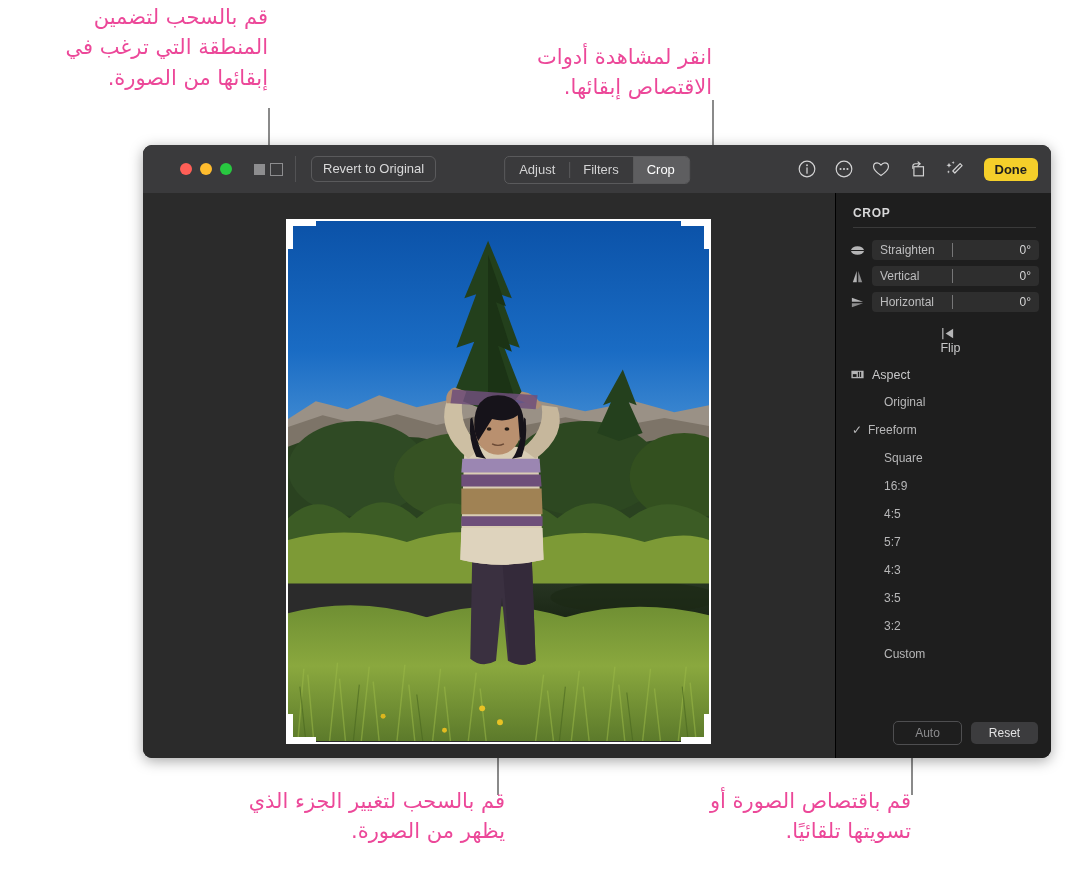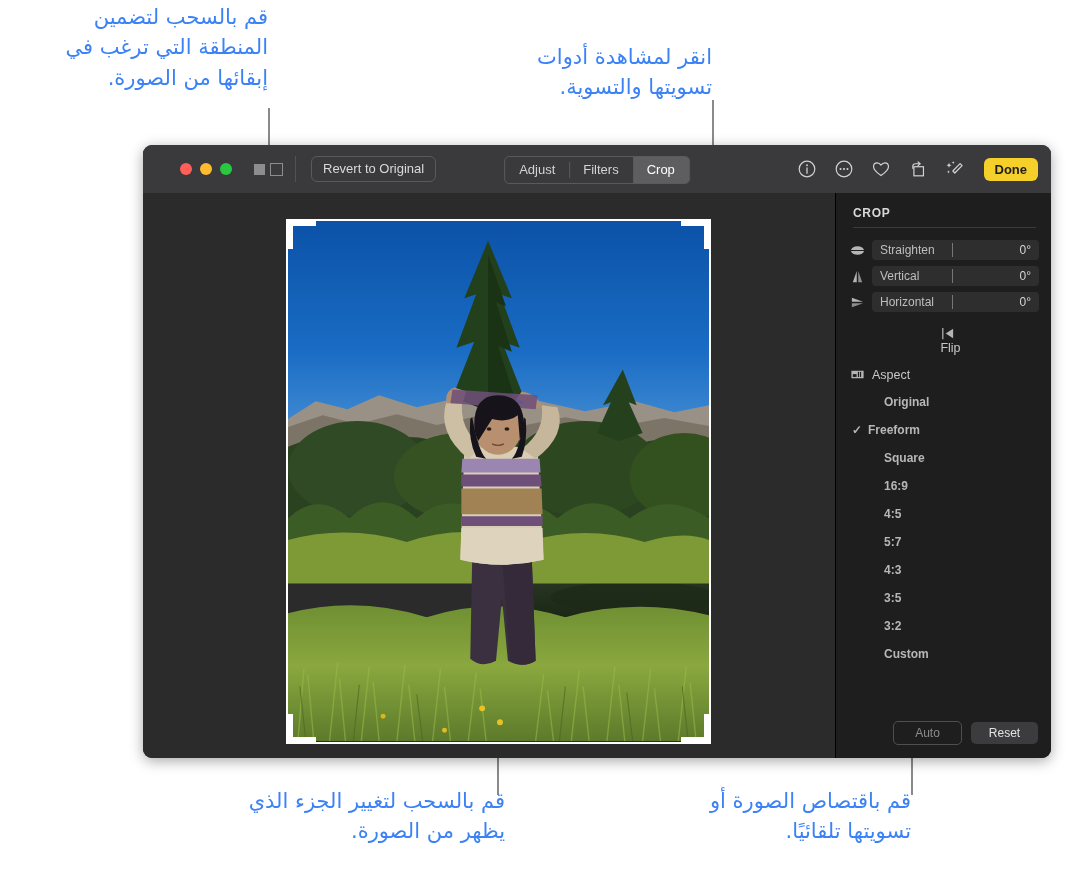--- a/index.html
+++ b/index.html
@@ -8,21 +8,21 @@
     background:#ffffff;
     font-family:"Liberation Sans", sans-serif;
     overflow:hidden;
     position:relative;
   }
   .stage{position:absolute;inset:0;}
 
   
   .callout{
     position:absolute;
-    color:#3b82f6;
+    color:#ec4899;
     font-size:21px;
     line-height:1.45;
     direction:rtl;
     text-align:right;
     white-space:pre-line;
     font-family:"DejaVu Sans", sans-serif;
   }
   .leader{position:absolute;background:#8a8a8a;}
 
   
@@ -132,21 +132,21 @@
   .sField{
     flex:1;height:20px;background:#2e2e2e;border-radius:4px;
     display:flex;align-items:center;position:relative;
   }
   .sLabel{font-size:12px;color:#bebebf;padding-left:8px;}
   .sTick{position:absolute;left:48%;top:3px;width:1px;height:14px;background:#767677;}
   .sVal{margin-left:auto;font-size:12px;color:#d6d6d7;padding-right:8px;}
 
   .menuRow{display:flex;align-items:center;padding:6px 0 6px 14px;font-size:12.5px;color:#c7c7c8;}
   .menuRow .mIcon{width:15px;height:15px;margin-right:7px;flex:0 0 auto;}
-  .aspectRow{display:flex;align-items:center;padding:7px 0 7px 16px;font-size:12px;color:#b7b7b8;font-weight:bold;}
+  .aspectRow{display:flex;align-items:center;padding:7px 0 7px 16px;font-size:12px;color:#b7b7b8;}
   .chk{width:16px;flex:0 0 auto;font-size:12px;color:#b7b7b8;text-align:left;}
   .aspectRow .alabel{padding-left:16px;}
   .aspectRow.checked .alabel{padding-left:0;}
 
   .footer{
     position:absolute;left:0;right:0;bottom:13px;
     display:flex;align-items:center;gap:9px;padding:0 13px;
   }
   .btn{
     flex:1;text-align:center;font-size:12px;
@@ -163,21 +163,21 @@
   <div class="leader" style="left:268px;top:108px;width:2px;height:112px;"></div>
   <div class="leader" style="left:268px;top:218px;width:20px;height:2px;"></div>
   <div class="leader" style="left:712px;top:100px;width:2px;height:55px;"></div>
   <div class="leader" style="left:497px;top:748px;width:2px;height:47px;"></div>
   <div class="leader" style="left:911px;top:748px;width:2px;height:47px;"></div>
 
   <div class="callout" style="left:0px;top:2px;width:268px;">قم بالسحب لتضمين
 المنطقة التي ترغب في
 إبقائها من الصورة.</div>
   <div class="callout" style="left:440px;top:42px;width:272px;">انقر لمشاهدة أدوات
-تسويتها والتسوية.</div>
+الاقتصاص إبقائها.</div>
   <div class="callout" style="left:168px;top:786px;width:337px;">قم بالسحب لتغيير الجزء الذي
 يظهر من الصورة.</div>
   <div class="callout" style="left:620px;top:786px;width:291px;">قم باقتصاص الصورة أو
 تسويتها تلقائيًا.</div>
 
   <div class="window">
 
     <div class="titlebar">
       <div class="tb-left">
         <div class="traffic">

